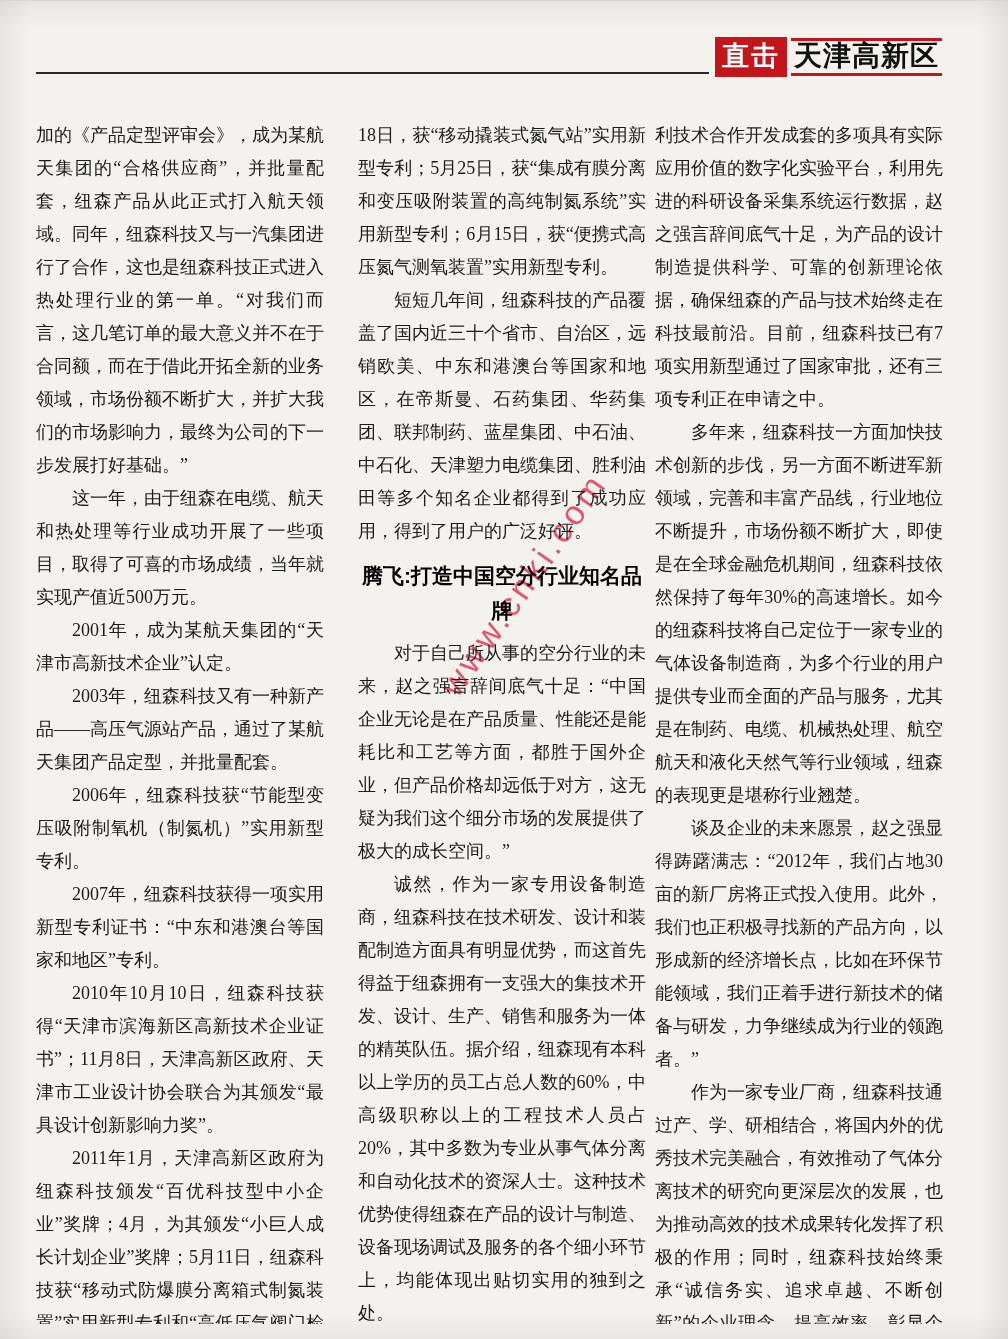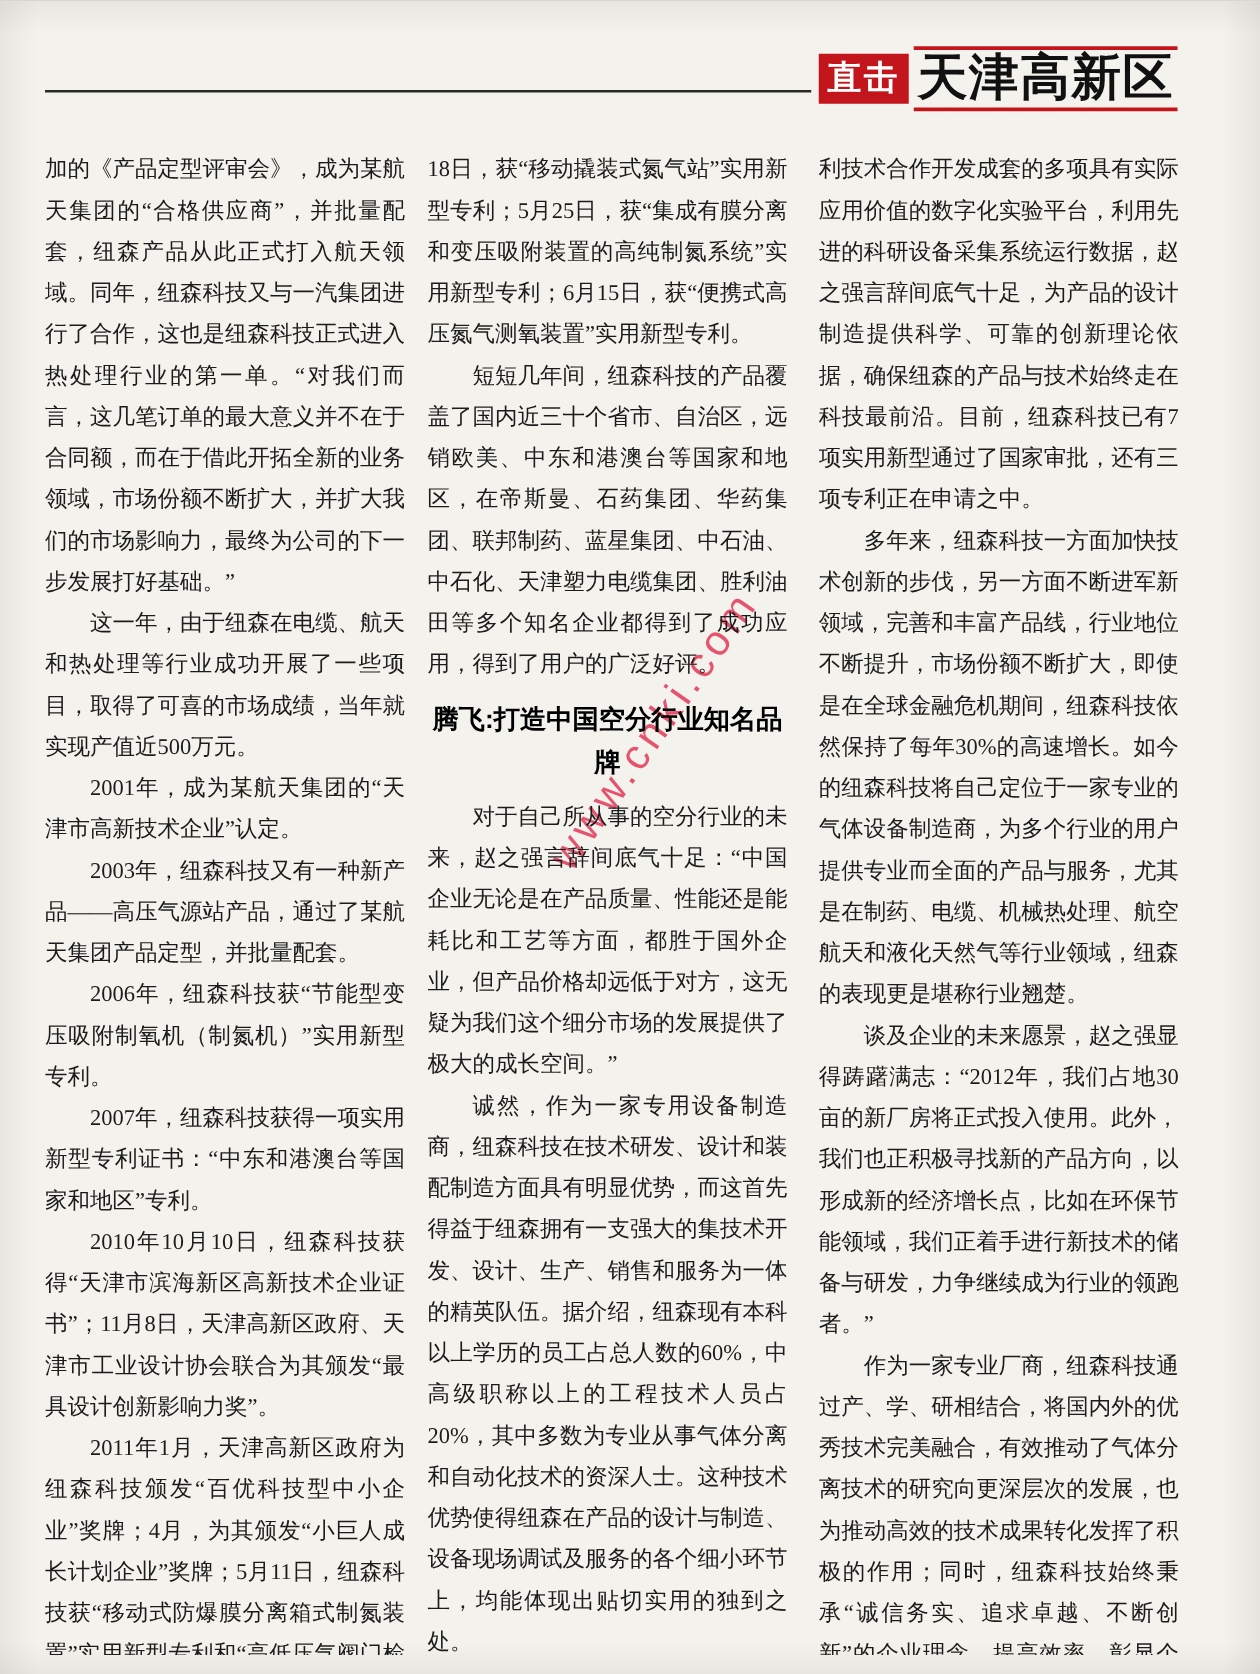--- a/index.html
+++ b/index.html
@@ -42,41 +42,41 @@
     background:#c3161c;
     color:#ffffff;
     font-weight:bold;
     font-size:27px;
     line-height:1;
     padding:6px 7px 7px 7px;
     letter-spacing:2px;
     margin-right:4px;
   }
   .masthead .title {
-    font-size:40px;
+    font-size:28px;
     font-weight:bold;
     letter-spacing:1px;
     color:#111;
     border-top:3px solid #c3161c;
     border-bottom:3px solid #c3161c;
     padding:0 3px 2px 3px;
     line-height:1.1;
   }
   .col {
     position:absolute;
     top:118px;
     width:288px;
     height:1205px;
     overflow:hidden;
     font-size:18px;
     line-height:33px;
     text-align:justify;
   }
   .col1 { left:36px; }
-  .col2 { left:342px; }
+  .col2 { left:358px; }
   .col3 { left:655px; }
   .para {
     margin:0;
     text-indent:2em;
     text-align:justify;
   }
   .cont > p:first-child { text-indent:0; }
   .subhead {
     font-weight:bold;
     font-size:21px;

